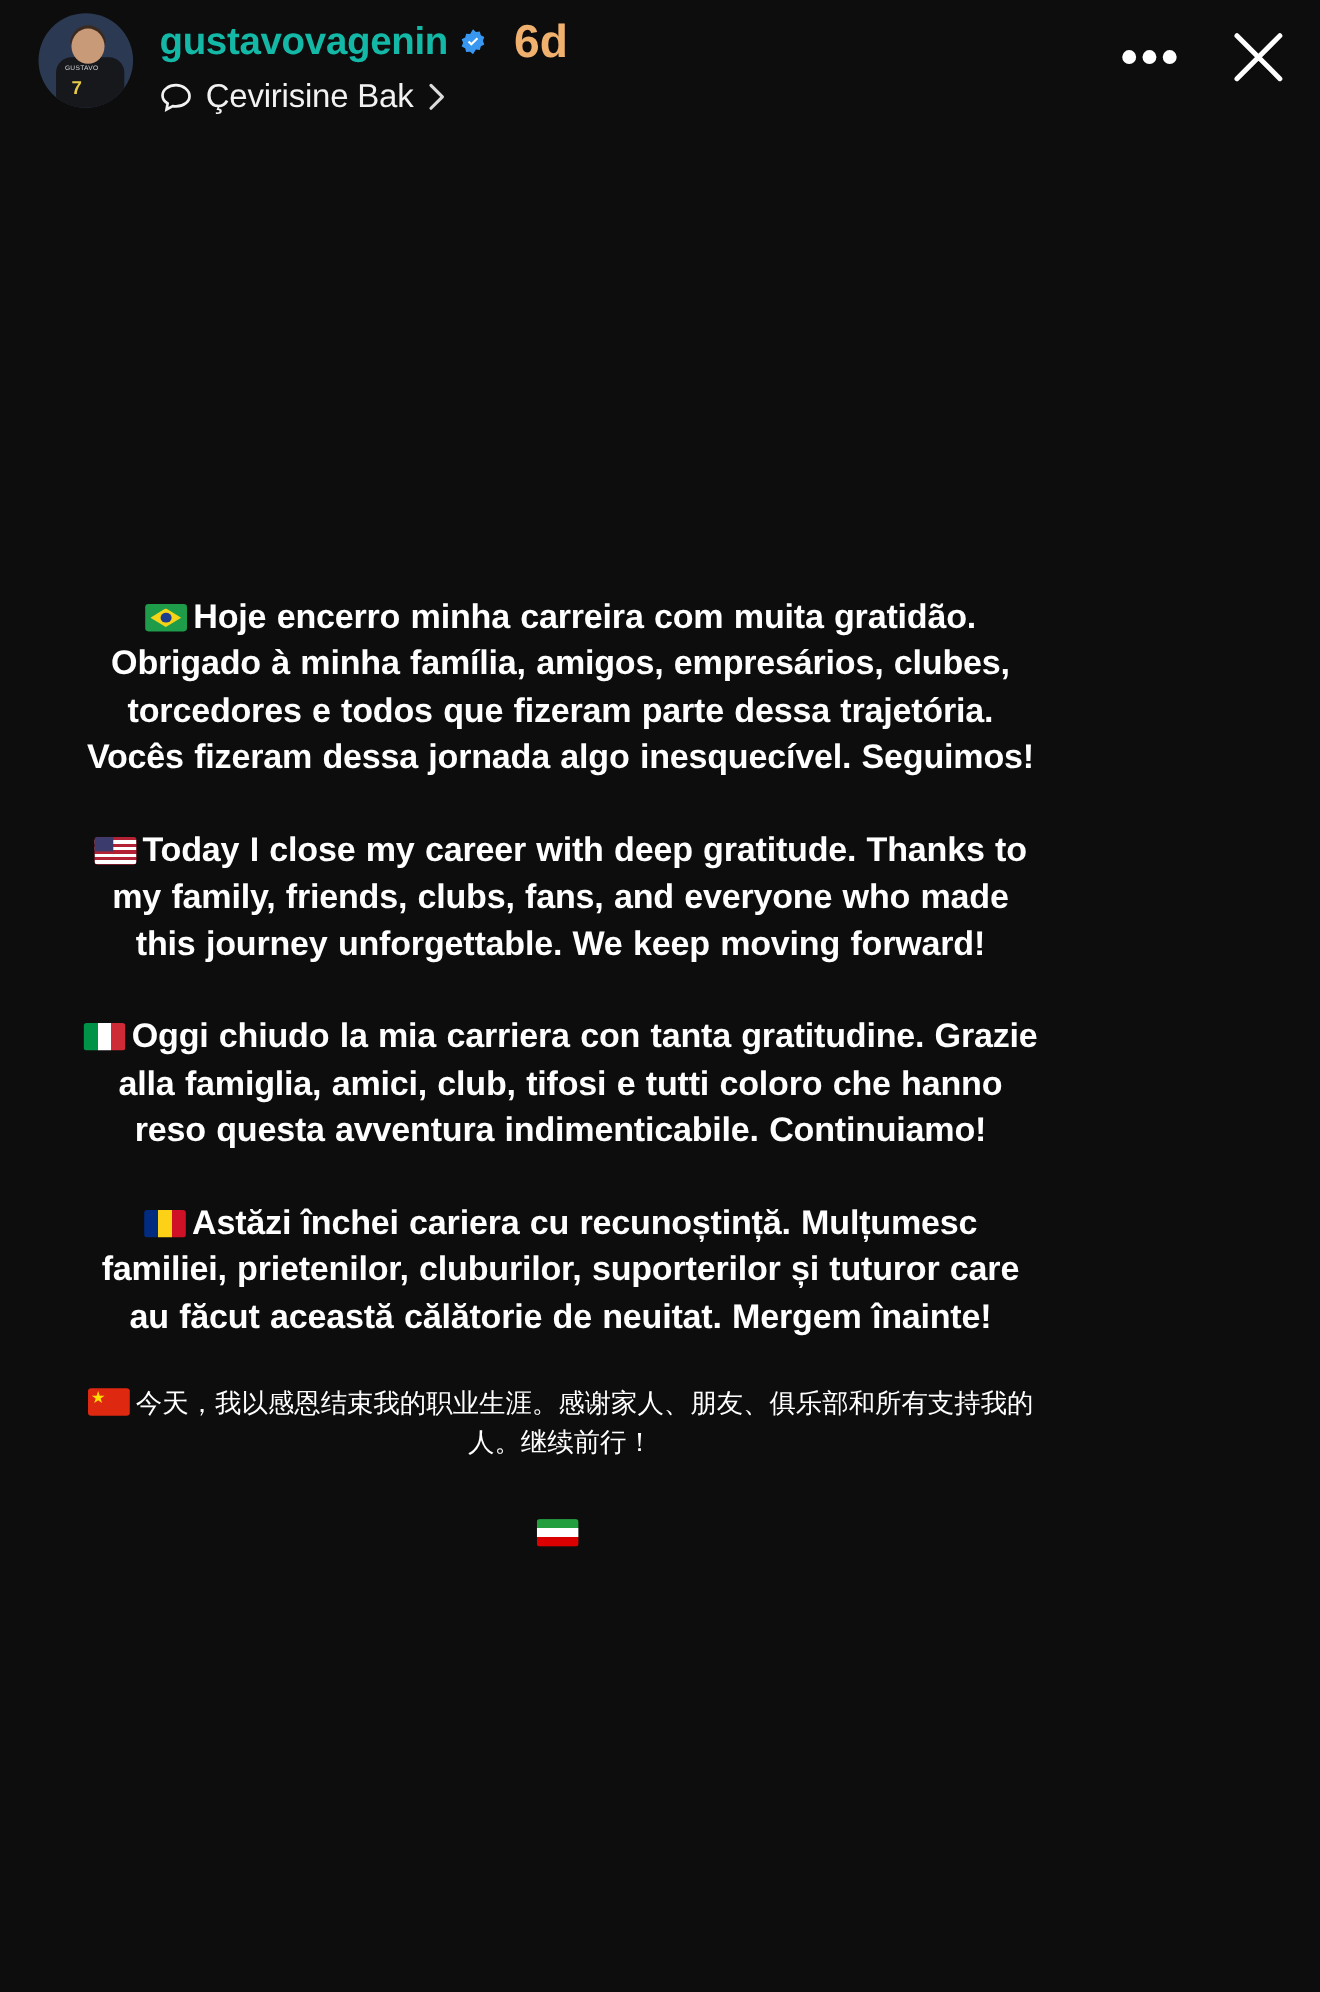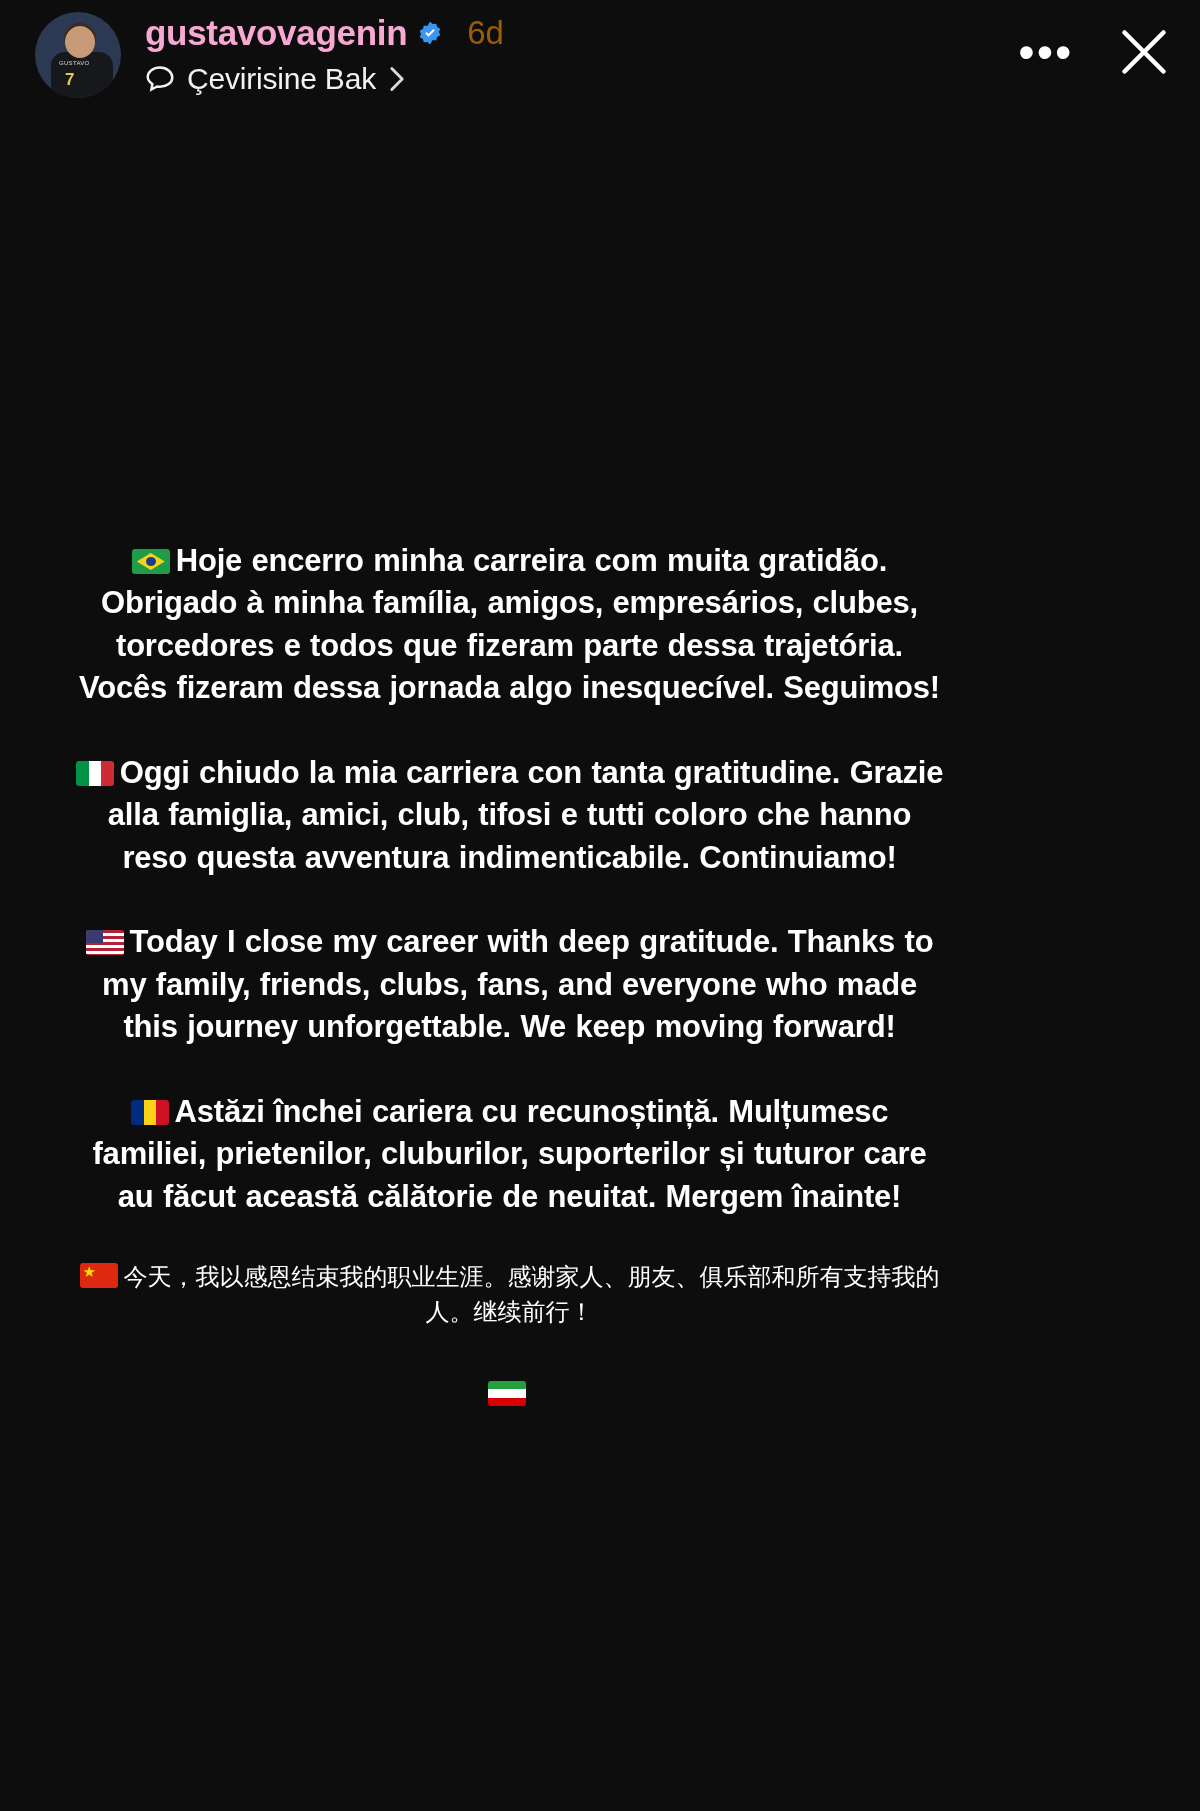--- a/index.html
+++ b/index.html
@@ -90,36 +90,36 @@
     padding-top: 2px;
     flex: 1 1 auto;
     min-width: 0;
   }
   .line1 {
     display: flex;
     align-items: center;
     gap: 10px;
   }
   .username {
-    color: #f9a8d4;
+    color: #14b8a6;
     font-size: 35px;
     font-weight: 700;
     letter-spacing: -0.3px;
     line-height: 1.1;
   }
   .verified {
     width: 26px;
     height: 26px;
     flex: 0 0 26px;
     display: inline-block;
   }
   .timeago {
-    color: #a16207;
-    font-size: 33px;
-    font-weight: 400;
+    color: #fdba74;
+    font-size: 42px;
+    font-weight: 700;
     margin-left: 14px;
     opacity: .95;
   }
   .line2 {
     display: flex;
     align-items: center;
     gap: 12px;
     margin-top: 9px;
   }
   .translate-icon {
@@ -312,25 +312,25 @@
     </div>
   </div>
 
   <div class="caption">
 
     <p class="para">
       <span class="flag-badge flag-br"></span><span>Hoje encerro minha carreira com muita gratidão. Obrigado à minha família, amigos, empresários, clubes, torcedores e todos que fizeram parte dessa trajetória. Vocês fizeram dessa jornada algo inesquecível. Seguimos!</span>
     </p>
 
     <p class="para">
+      <span class="flag-badge flag-us"></span><span>Today I close my career with deep gratitude. Thanks to my family, friends, clubs, fans, and everyone who made this journey unforgettable. We keep moving forward!</span>
+    </p>
+
+    <p class="para">
       <span class="flag-badge flag-it"></span><span>Oggi chiudo la mia carriera con tanta gratitudine. Grazie alla famiglia, amici, club, tifosi e tutti coloro che hanno reso questa avventura indimenticabile. Continuiamo!</span>
-    </p>
-
-    <p class="para">
-      <span class="flag-badge flag-us"></span><span>Today I close my career with deep gratitude. Thanks to my family, friends, clubs, fans, and everyone who made this journey unforgettable. We keep moving forward!</span>
     </p>
 
     <p class="para">
       <span class="flag-badge flag-ro"></span><span>Astăzi închei cariera cu recunoștință. Mulțumesc familiei, prietenilor, cluburilor, suporterilor și tuturor care au făcut această călătorie de neuitat. Mergem înainte!</span>
     </p>
 
     <p class="para cjk">
       <span class="flag-badge flag-cn"></span><span>今天，我以感恩结束我的职业生涯。感谢家人、朋友、俱乐部和所有支持我的人。继续前行！</span>
     </p>
 

